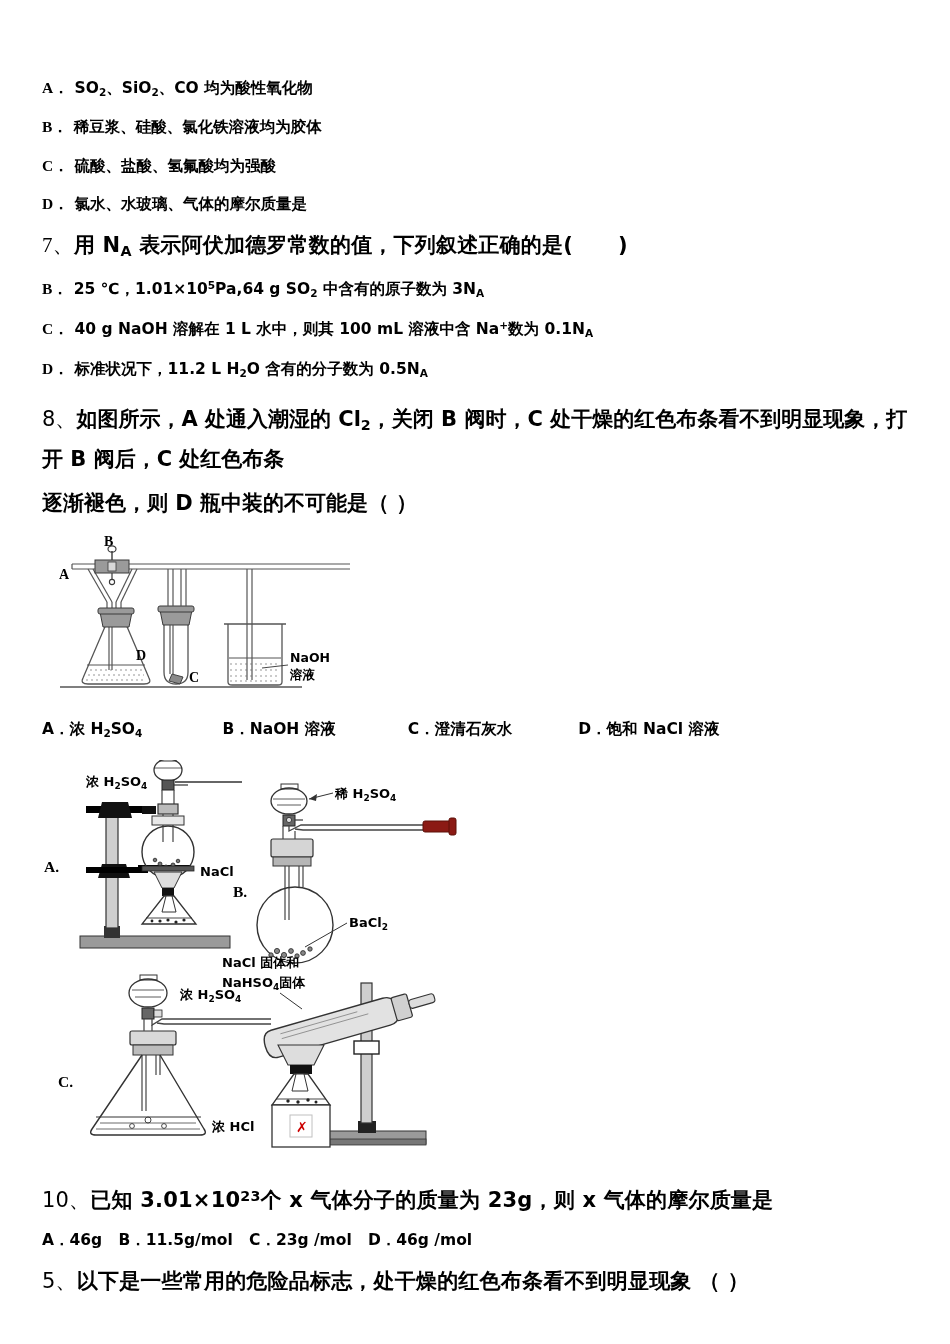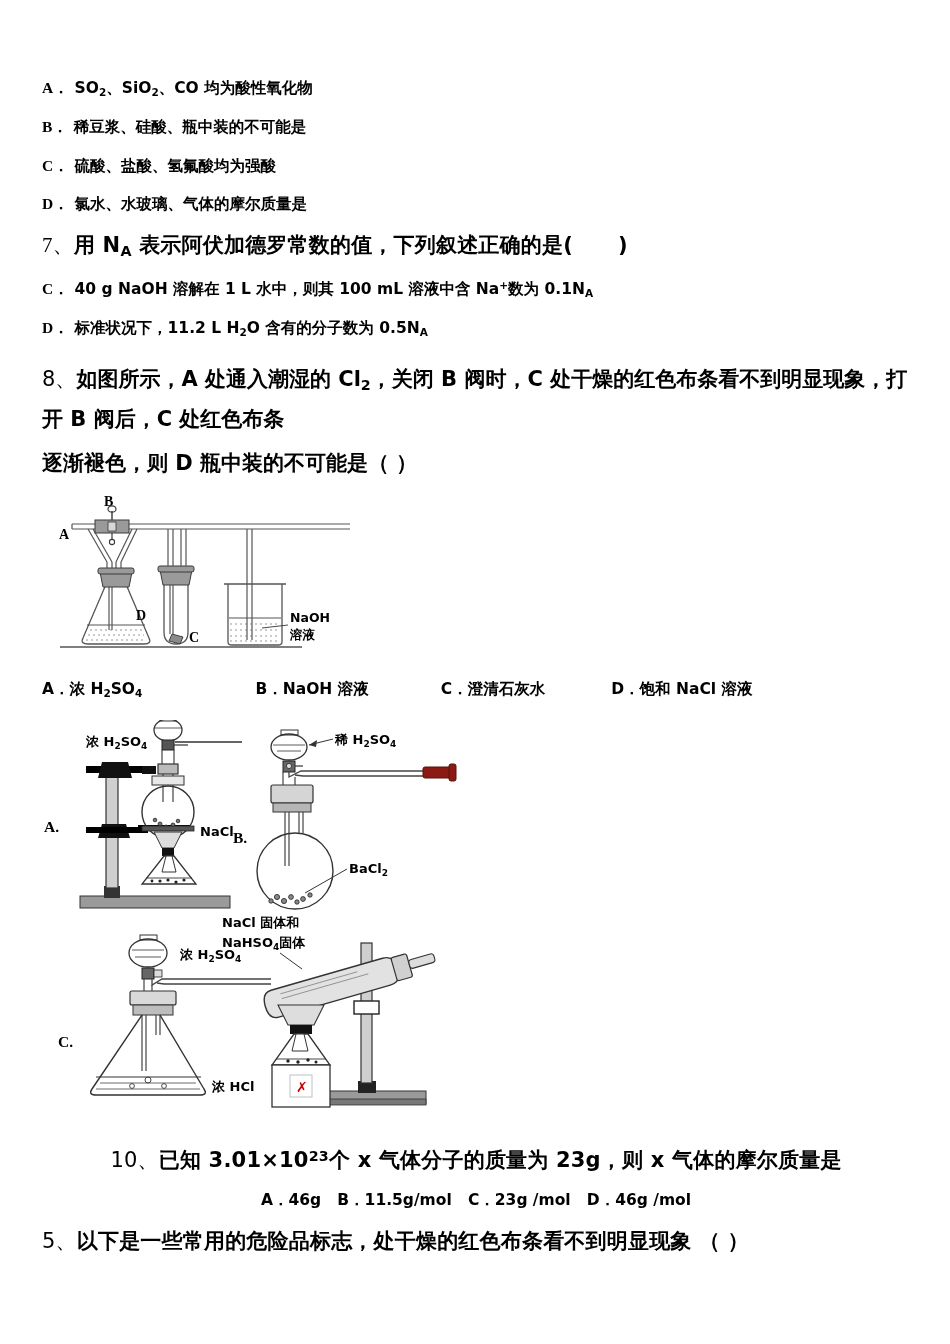--- a/index.html
+++ b/index.html
@@ -53,35 +53,39 @@
 
 <div class="page">
 
   <div>
     <div class="opt">
       <span class="lbl">A．</span>
       <span class="cjk">SO<sub>2</sub>、SiO<sub>2</sub>、CO 均为酸性氧化物</span>
     </div>
     <div class="opt">
       <span class="lbl">B．</span>
-      <span class="cjk">稀豆浆、硅酸、瓶中装的不可能是</span>
+      <span class="cjk">稀豆浆、硅酸、氯化铁溶液均为胶体</span>
     </div>
     <div class="opt">
       <span class="lbl">C．</span>
       <span class="cjk">硫酸、盐酸、氢氟酸均为强酸</span>
     </div>
     <div class="opt">
       <span class="lbl">D．</span>
       <span class="cjk">氯水、水玻璃、气体的摩尔质量是</span>
     </div>
   </div>
 
   <div>
     <div class="qline">
       <span class="q-num">7、</span><span class="cjk" style="font-weight:bold;">用 N<sub>A</sub> 表示阿伏加德罗常数的值，下列叙述正确的是(&nbsp;&nbsp;&nbsp;&nbsp;&nbsp;&nbsp;)</span>
+    </div>
+    <div class="opt">
+      <span class="lbl">B．</span>
+      <span class="cjk">25 ℃，1.01×10<sup>5</sup>Pa,64 g SO<sub>2</sub> 中含有的原子数为 3N<sub>A</sub></span>
     </div>
     <div class="opt">
       <span class="lbl">C．</span>
       <span class="cjk">40 g NaOH 溶解在 1 L 水中，则其 100 mL 溶液中含 Na<sup>+</sup>数为 0.1N<sub>A</sub></span>
     </div>
     <div class="opt">
       <span class="lbl">D．</span>
       <span class="cjk">标准状况下，11.2 L H<sub>2</sub>O 含有的分子数为 0.5N<sub>A</sub></span>
     </div>
   </div>
@@ -180,21 +184,21 @@
         <text x="54" y="14" font-family="Liberation Serif, serif" font-size="14" font-weight="bold" fill="#000">B</text>
         <text x="86" y="128" font-family="Liberation Serif, serif" font-size="14" font-weight="bold" fill="#000">D</text>
         <text x="139" y="150" font-family="Liberation Serif, serif" font-size="14" font-weight="bold" fill="#000">C</text>
         <text x="240" y="130" font-family="DejaVu Sans, sans-serif" font-size="12.5" font-weight="bold" fill="#000">NaOH</text>
         <text x="240" y="147" font-family="DejaVu Sans, sans-serif" font-size="12.5" font-weight="bold" fill="#000">溶液</text>
       </svg>
     </div>
 
     <div class="opt-row cjk" style="margin-top:12px;">
       <span class="cell" style="width:175px;">A．浓 H<sub>2</sub>SO<sub>4</sub></span>
-      <span class="cell" style="width:180px;margin-left:33px;">B．NaOH 溶液</span>
+      <span class="cell" style="width:180px;">B．NaOH 溶液</span>
       <span class="cell" style="width:165px;">C．澄清石灰水</span>
       <span class="cell">D．饱和 NaCl 溶液</span>
     </div>
   </div>
 
   <div style="margin-top:14px;">
 
     <div style="position:relative; height:205px;">
 
       <div class="q9-abs" style="left:0px; top:0px;">
@@ -258,21 +262,21 @@
           </g>
 
           <polygon points="124,136 130,136 134,152 120,152" fill="#fff" stroke="#333" stroke-width="1"></polygon>
 
           <text x="44" y="26" font-family="DejaVu Sans, sans-serif" font-size="13" font-weight="bold" fill="#000">浓 H<tspan font-size="9" dy="3">2</tspan><tspan dy="-3">SO</tspan><tspan font-size="9" dy="3">4</tspan></text>
           <text x="158" y="116" font-family="DejaVu Sans, sans-serif" font-size="13" font-weight="bold" fill="#000">NaCl</text>
           <text x="2" y="112" font-family="Liberation Serif, serif" font-size="15.5" font-weight="bold" fill="#000">A.</text>
         </svg>
       </div>
 
-      <div class="q9-abs" style="left:185px; top:1px;">
+      <div class="q9-abs" style="left:185px; top:15px;">
         <svg width="230" height="195" viewBox="0 0 230 195">
 
           <ellipse cx="62" cy="26" rx="18" ry="13" fill="none" stroke="#333" stroke-width="1.3"></ellipse>
           <rect x="54" y="9" width="17" height="5" fill="none" stroke="#333" stroke-width="1"></rect>
           <line x1="46" y1="24" x2="78" y2="24" stroke="#333" stroke-width="0.8"></line>
           <line x1="50" y1="30" x2="74" y2="30" stroke="#333" stroke-width="0.8"></line>
 
           <rect x="56" y="40" width="12" height="11" fill="#666" stroke="#222" stroke-width="1"></rect>
           <circle cx="62" cy="45" r="2.6" fill="#ddd" stroke="#222" stroke-width="0.8"></circle>
           <line x1="68" y1="45" x2="76" y2="45" stroke="#333" stroke-width="1.2"></line>
@@ -412,21 +416,21 @@
           <line x1="60" y1="44" x2="82" y2="60" stroke="#333" stroke-width="1"></line>
 
           <text x="2" y="18" font-family="DejaVu Sans, sans-serif" font-size="13" font-weight="bold" fill="#000">NaCl 固体和</text>
           <text x="2" y="38" font-family="DejaVu Sans, sans-serif" font-size="13" font-weight="bold" fill="#000">NaHSO<tspan font-size="9" dy="3">4</tspan><tspan dy="-3">固体</tspan></text>
           <text x="-36" y="136" font-family="Liberation Serif, serif" font-size="15.5" font-weight="bold" fill="#000">D.</text>
         </svg>
       </div>
     </div>
   </div>
 
-  <div style="margin-top:28px;text-align:center;">
+  <div style="margin-top:28px;">
     <div class="qline cjk" style="font-weight:bold;">
       <span class="q-num">10、</span><span>已知 3.01×10<sup>23</sup>个 x 气体分子的质量为 23g，则 x 气体的摩尔质量是</span>
     </div>
     <div class="opt cjk">
       <span>A．46g</span>&nbsp;&nbsp;
       <span>B．11.5g/mol</span>&nbsp;&nbsp;
       <span>C．23g /mol</span>&nbsp;&nbsp;
       <span>D．46g /mol</span>
     </div>
   </div>

